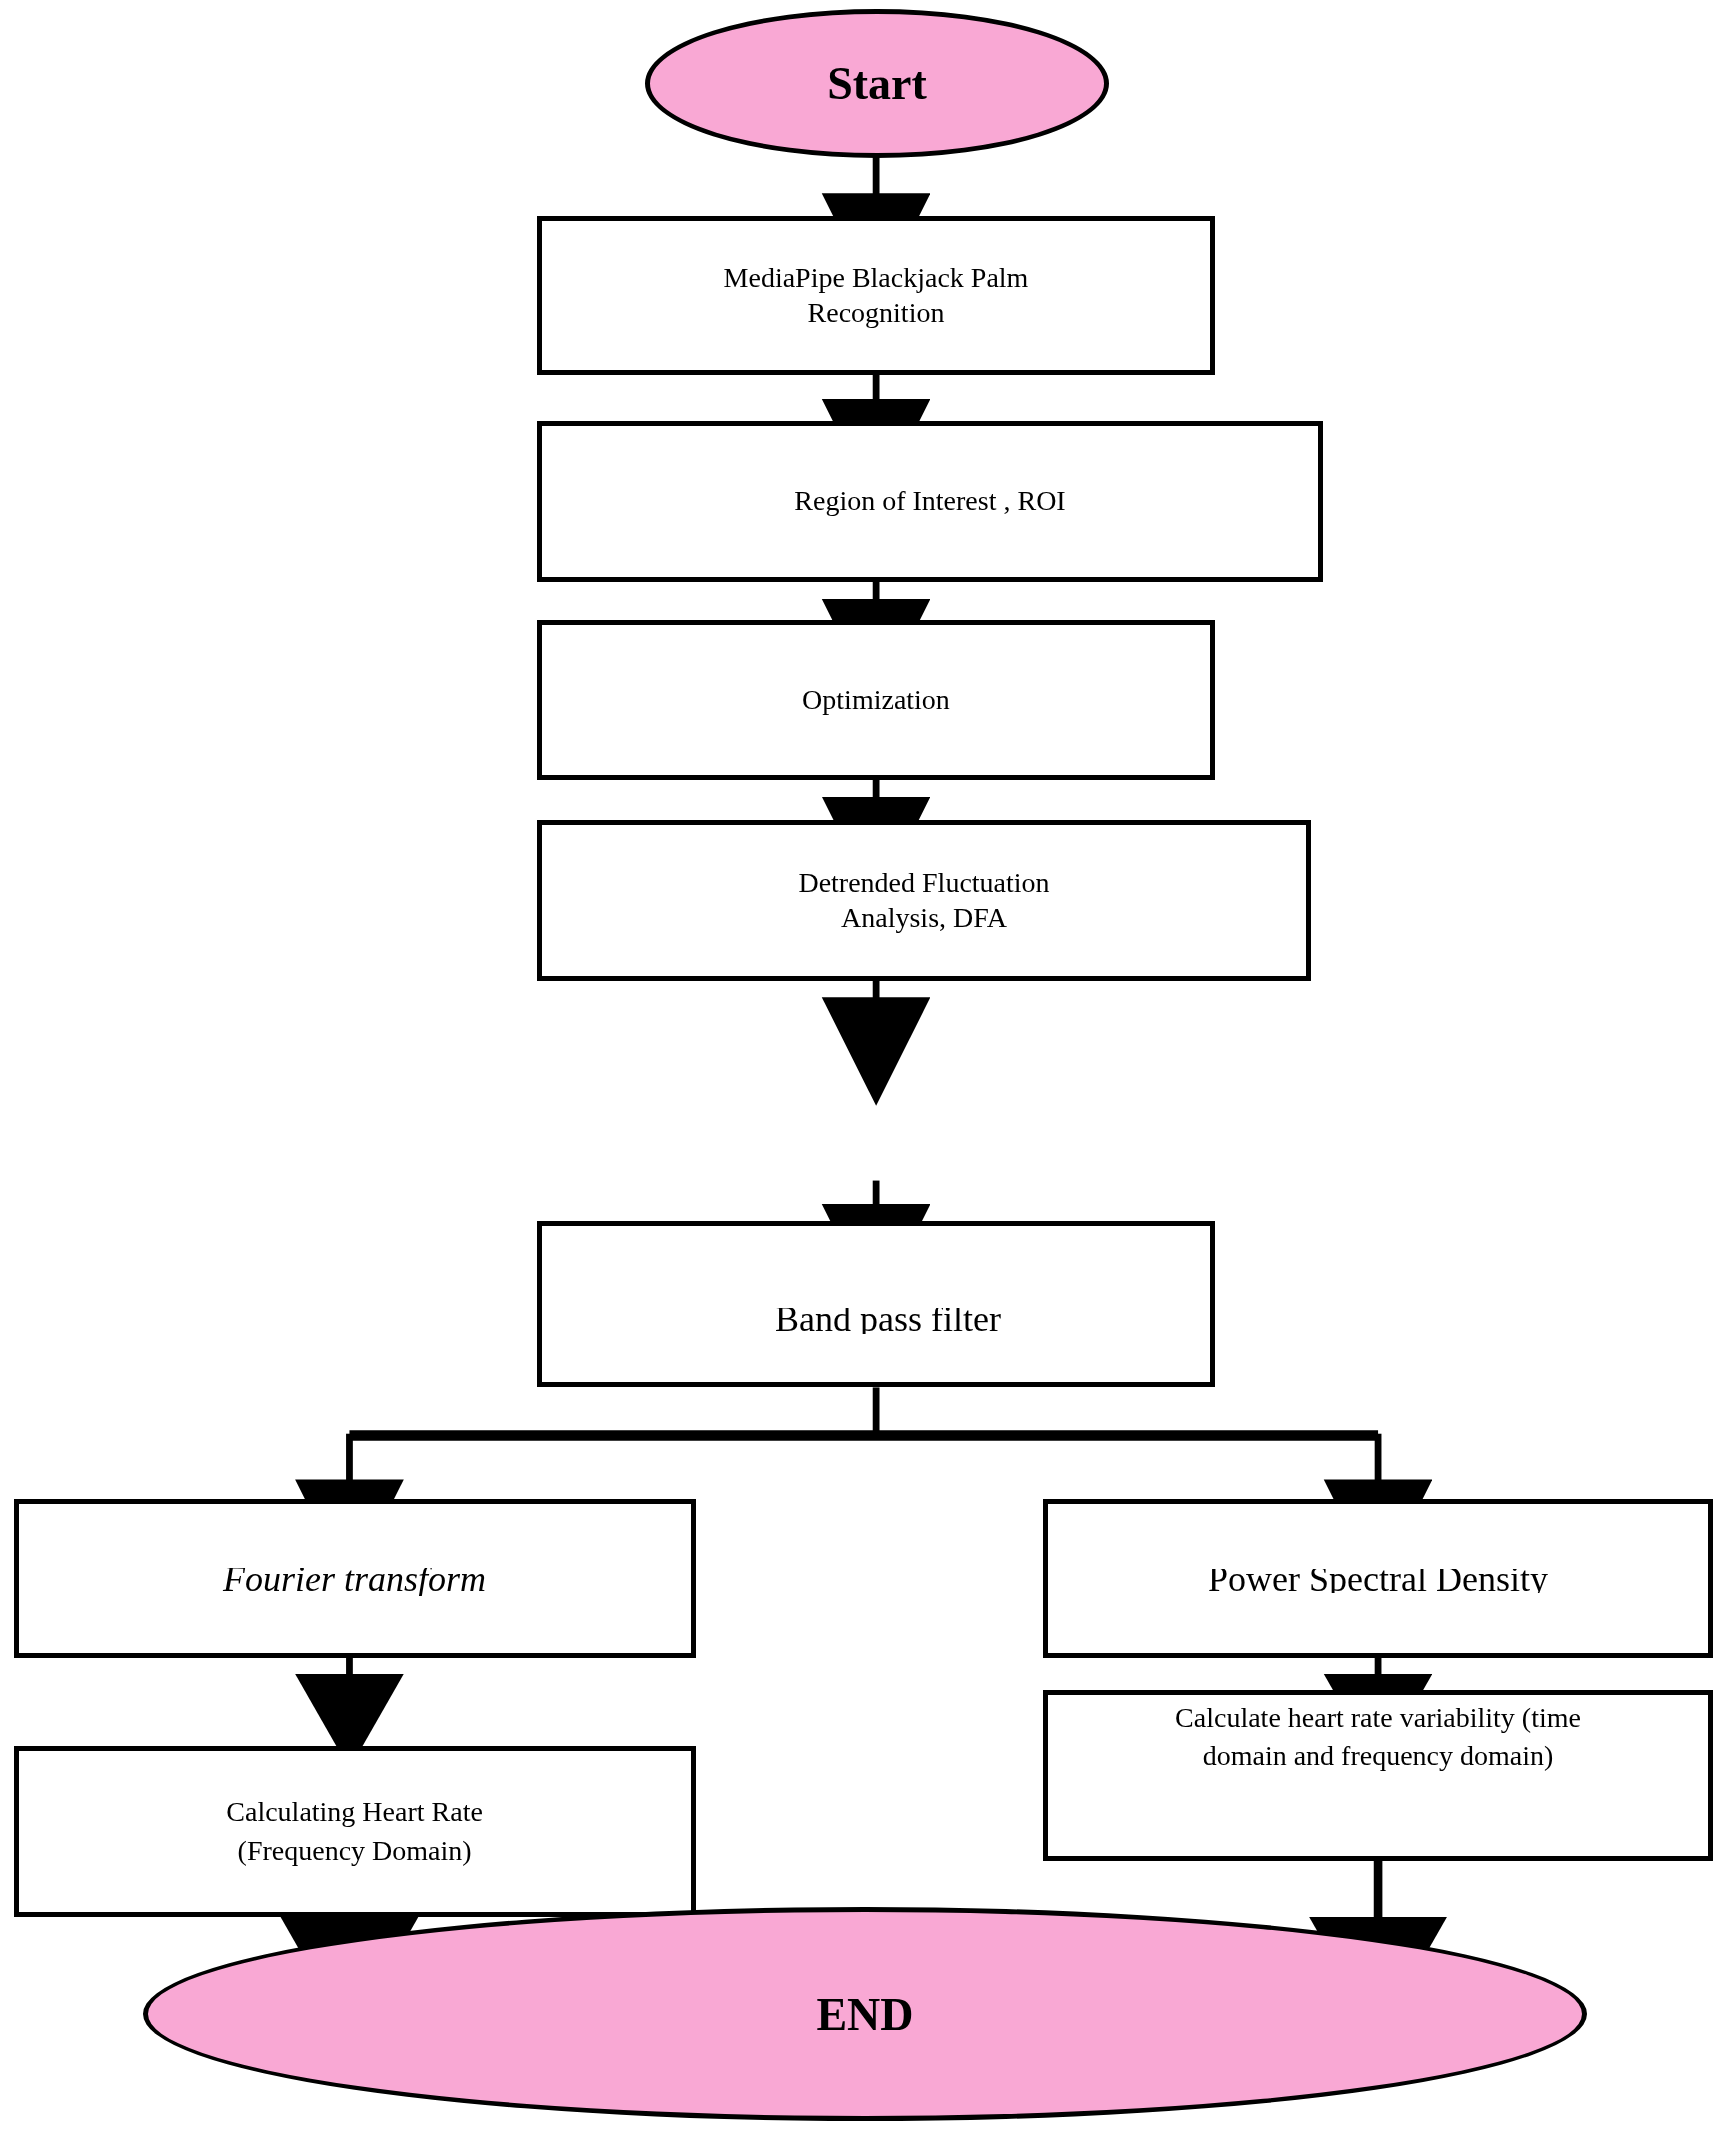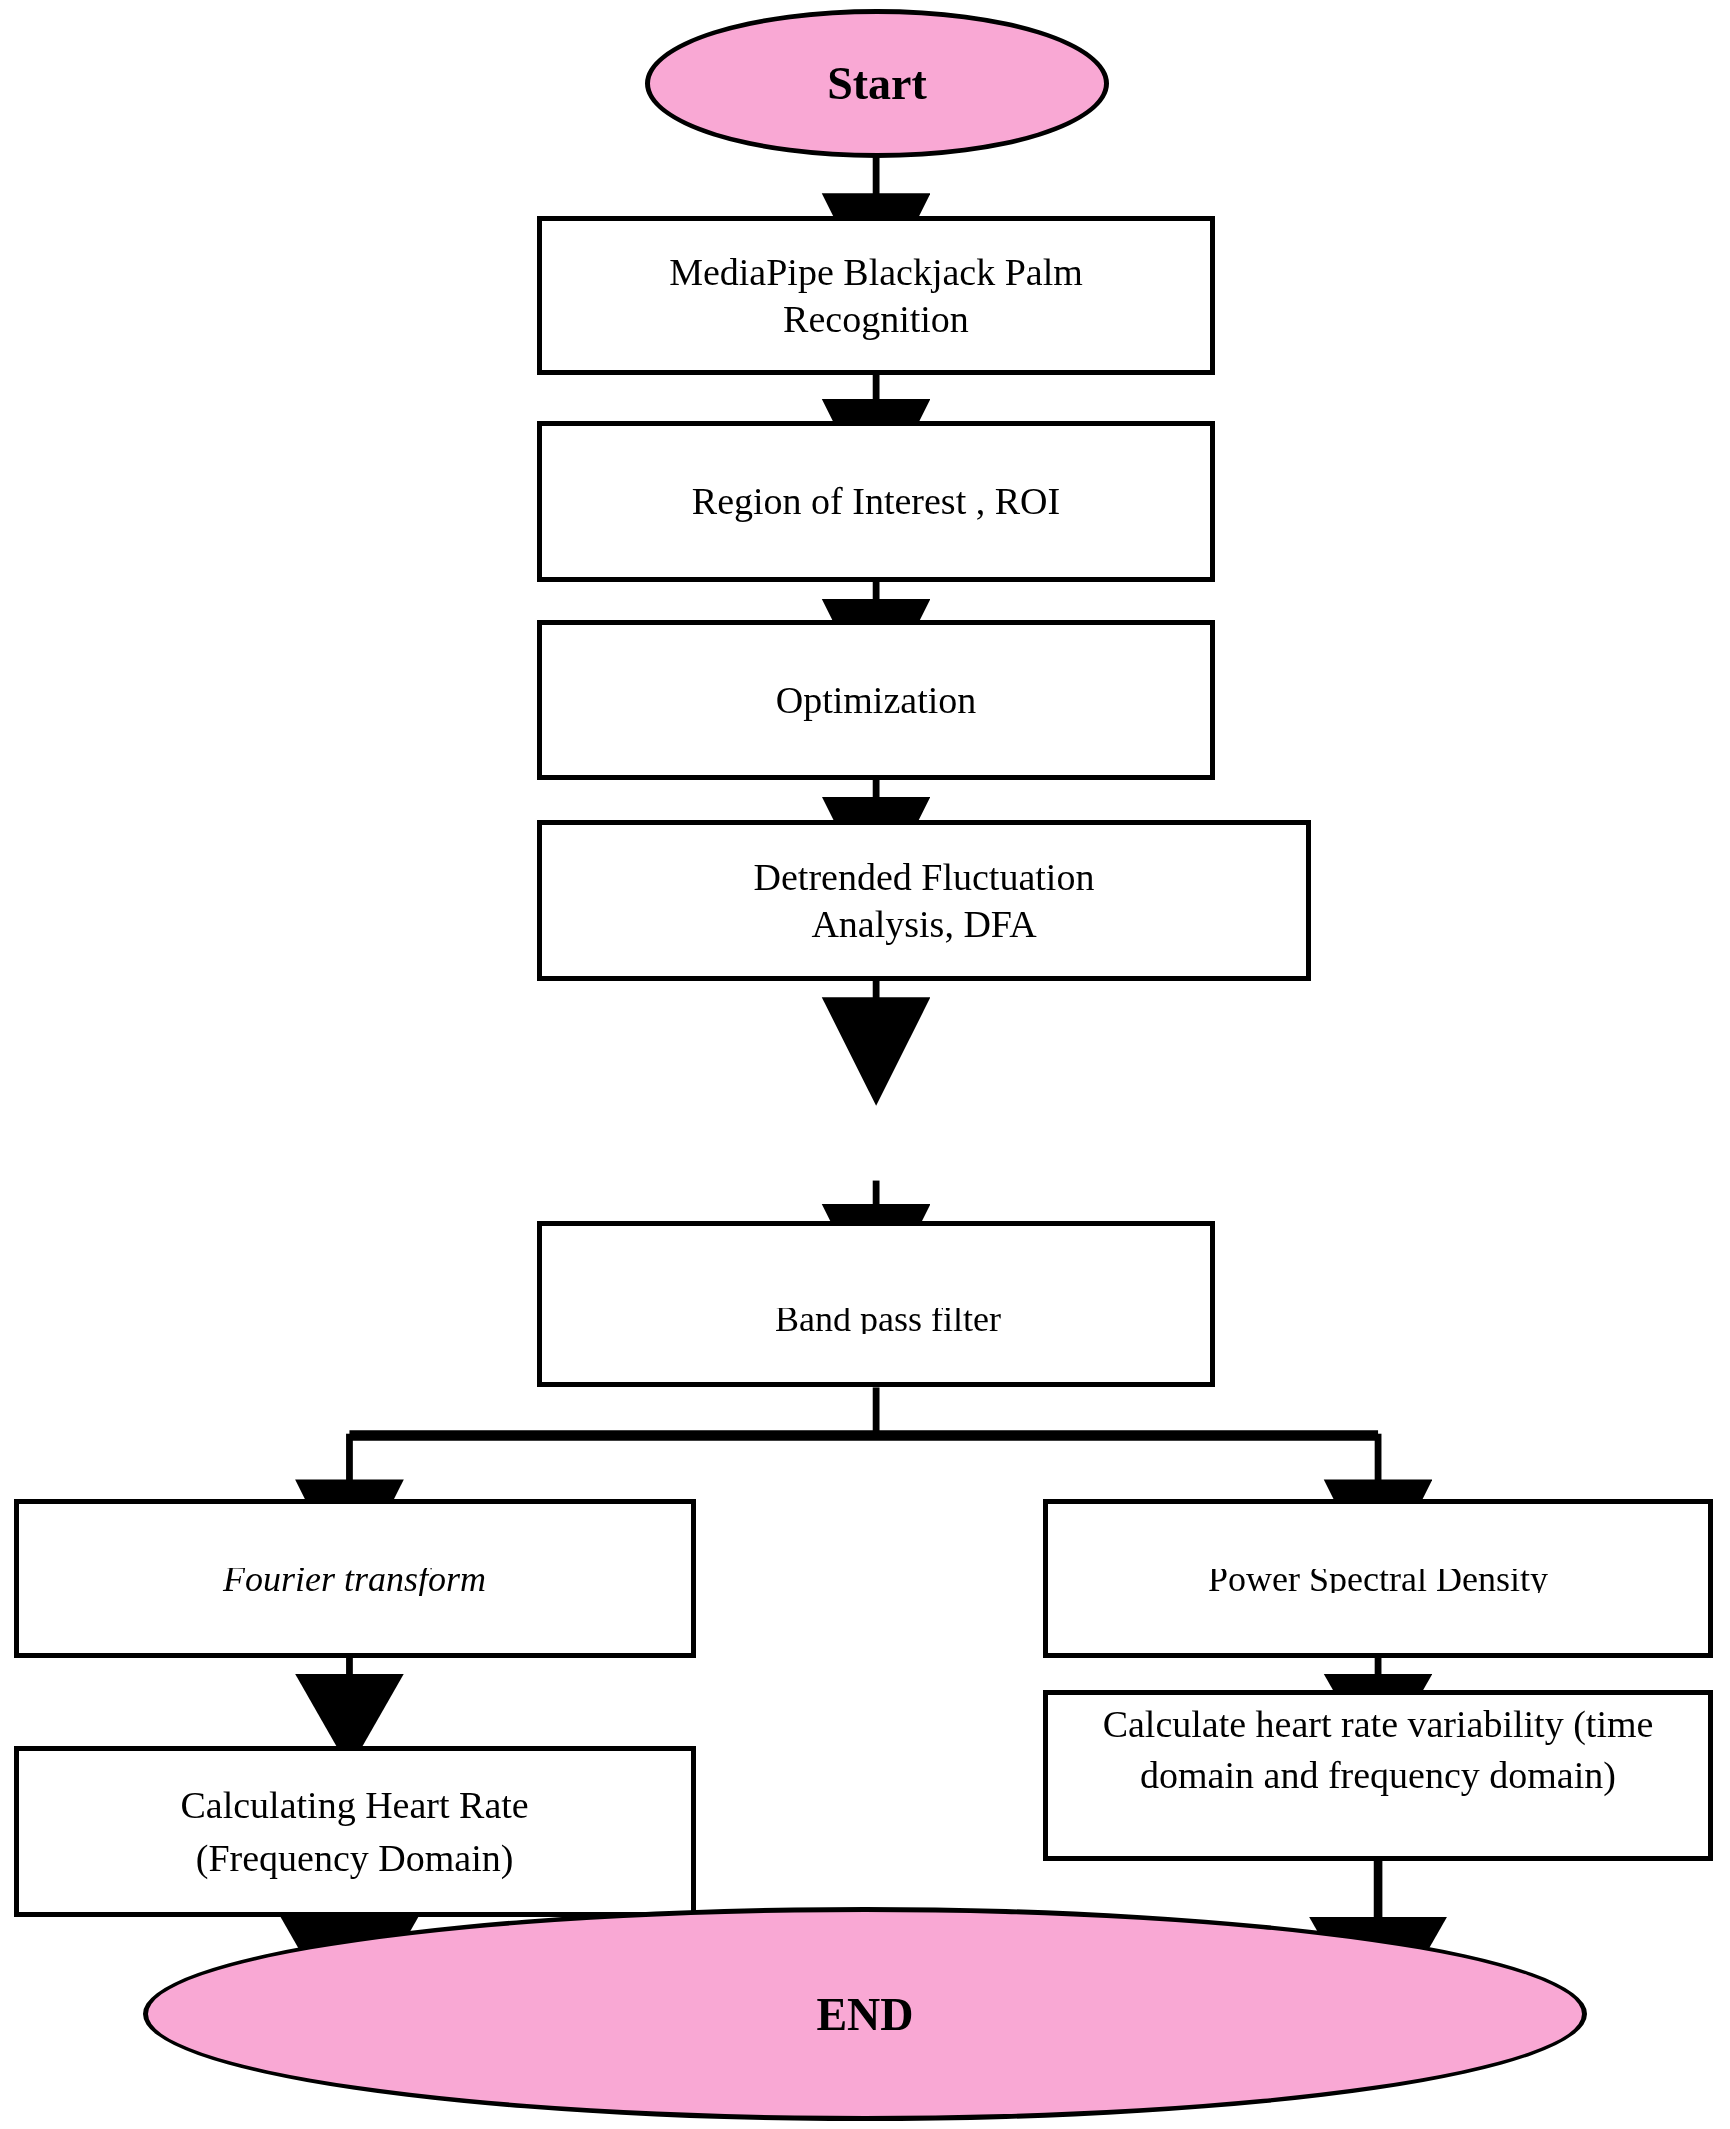--- a/index.html
+++ b/index.html
@@ -4,21 +4,21 @@
 <style>
   html,body{margin:0;padding:0;background:#ffffff;}
   body{font-family:"Liberation Serif",serif;}
   #stage{position:relative;width:1730px;height:2129px;background:#fff;overflow:hidden;}
   #stage svg{position:absolute;left:0;top:0;width:1730px;height:2129px;}
 
   .node{position:absolute;box-sizing:border-box;display:flex;align-items:center;
         justify-content:center;text-align:center;color:#000;background:transparent;}
 
   .proc{border:5.6px solid #000;background:#fff;}
-  .proc .lbl{display:block;line-height:1.22;font-size:38px;
+  .proc .lbl{display:block;line-height:1.22;font-size:28px;
              font-family:"Liberation Serif",serif;white-space:pre-line;}
 
   
   .term{border:5.6px solid #000;border-radius:50%;background:#f9a8d4;}
   .term .lbl{font-weight:bold;font-size:46px;font-family:"Liberation Serif",serif;}
 
   
   .clip-wrap{position:absolute;left:0;right:0;overflow:hidden;pointer-events:none;}
   .clip-wrap .lbl{display:block;text-align:center;line-height:1;font-size:36px;
                   font-family:"Liberation Serif",serif;}
@@ -70,21 +70,21 @@
 
   <div class="node term" style="left:645px; top:8.6px; width:464px; height:149px;">
     <span class="lbl">Start</span>
   </div>
 
   <div class="node proc" style="left:537px; top:216px; width:678px; height:159px;">
     <span class="lbl">MediaPipe Blackjack Palm
 Recognition</span>
   </div>
 
-  <div class="node proc" style="left:537px; top:421px; width:678px; height:161px;">
+  <div class="node proc" style="left:537px; top:421px; width:786px; height:161px;">
     <span class="lbl">Region of Interest , ROI</span>
   </div>
 
   <div class="node proc" style="left:537px; top:620px; width:678px; height:160px;">
     <span class="lbl">Optimization</span>
   </div>
 
   <div class="node proc" style="left:537px; top:820px; width:774px; height:161px;">
     <span class="lbl">Detrended Fluctuation
 Analysis, DFA</span>

